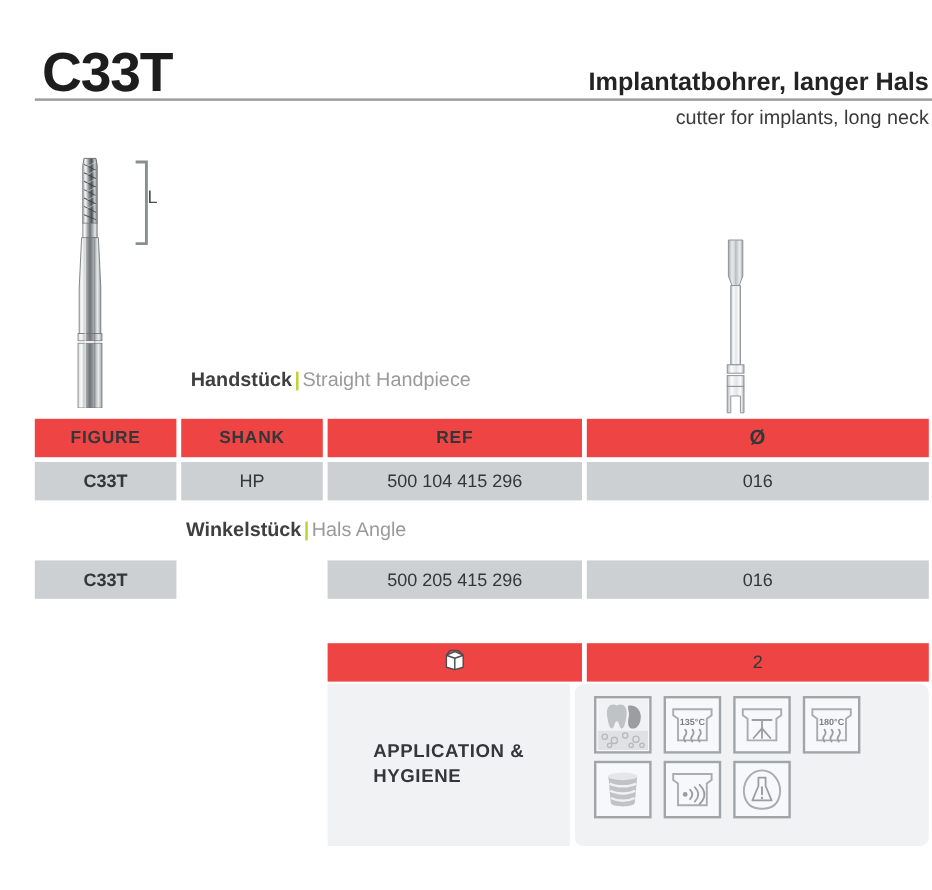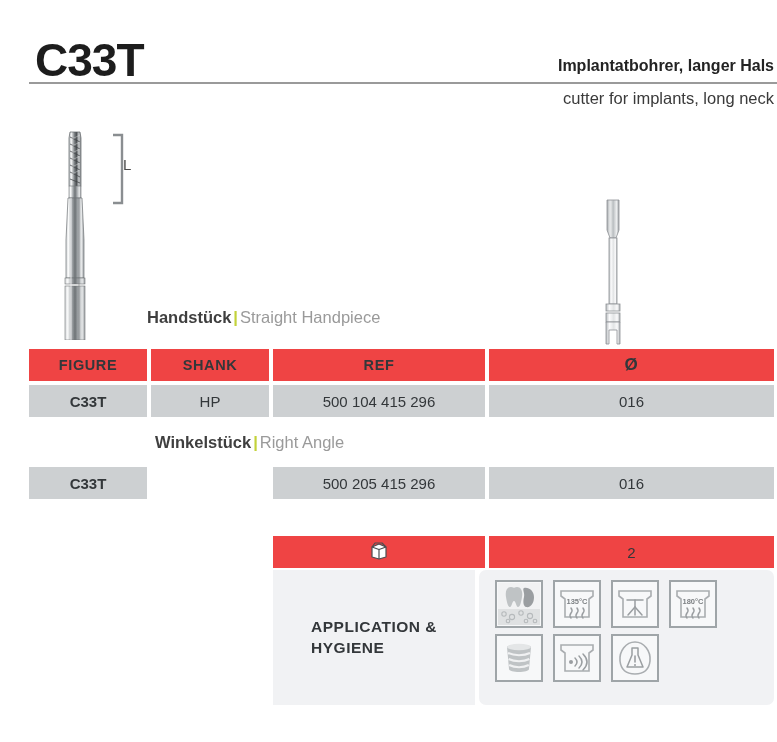--- a/index.html
+++ b/index.html
@@ -41,21 +41,21 @@
     position: absolute;
     left: 16px; top: 33px;
     font-size: 46px;
     font-weight: 700;
     letter-spacing: -1px;
     color: #1d1d1d;
   }
   .hdr-de {
     position: absolute;
     right: 22px; top: 57px;
-    font-size: 16px;
+    font-size: 21px;
     font-weight: 700;
     color: #232323;
     text-align: right;
     white-space: nowrap;
   }
   .hdr-rule {
     position: absolute;
     left: 10px; top: 82px;
     width: 757px; height: 2px;
     background: #9a9a9a;
@@ -77,21 +77,21 @@
     white-space: nowrap;
     z-index: 6;
   }
   .sec-cap .de { font-weight: 700; color: #3f3f3f; }
   .sec-cap .sep {
     color: #c3d23a;
     font-weight: 700;
     padding: 0 2px;
   }
   .sec-cap .en { font-weight: 400; color: #9a9a9a; }
-  #cap-hp  { left: 128px; top: 308px; }
+  #cap-hp  { left: 140px; top: 308px; }
   #cap-ral { left: 136px; top: 433px; }
 
   
   .trow {
     position: absolute;
     left: 10px;
     width: 745px;
     height: 32px;
     z-index: 4;
   }
@@ -277,21 +277,21 @@
   </div>
 
   <div class="trow" style="top:385px;">
     <div class="tcell c-fig dark fig-txt">C33T</div>
     <div class="tcell c-shk dark">HP</div>
     <div class="tcell c-ref dark">500 104 415 296</div>
     <div class="tcell c-dia dark">016</div>
   </div>
 
   <div class="sec-cap" id="cap-ral">
-    <span class="de">Winkelstück</span><span class="sep">|</span><span class="en">Right Angle</span>
+    <span class="de">Winkelstück</span><span class="sep">|</span><span class="en">Hals Angle</span>
   </div>
 
   <div class="trow" style="top:467px;">
     <div class="tcell c-fig dark fig-txt">C33T</div>
     <div class="tcell c-ref dark">500 205 415 296</div>
     <div class="tcell c-dia dark">016</div>
   </div>
 
 
   <div class="trow" style="top:536px;">

